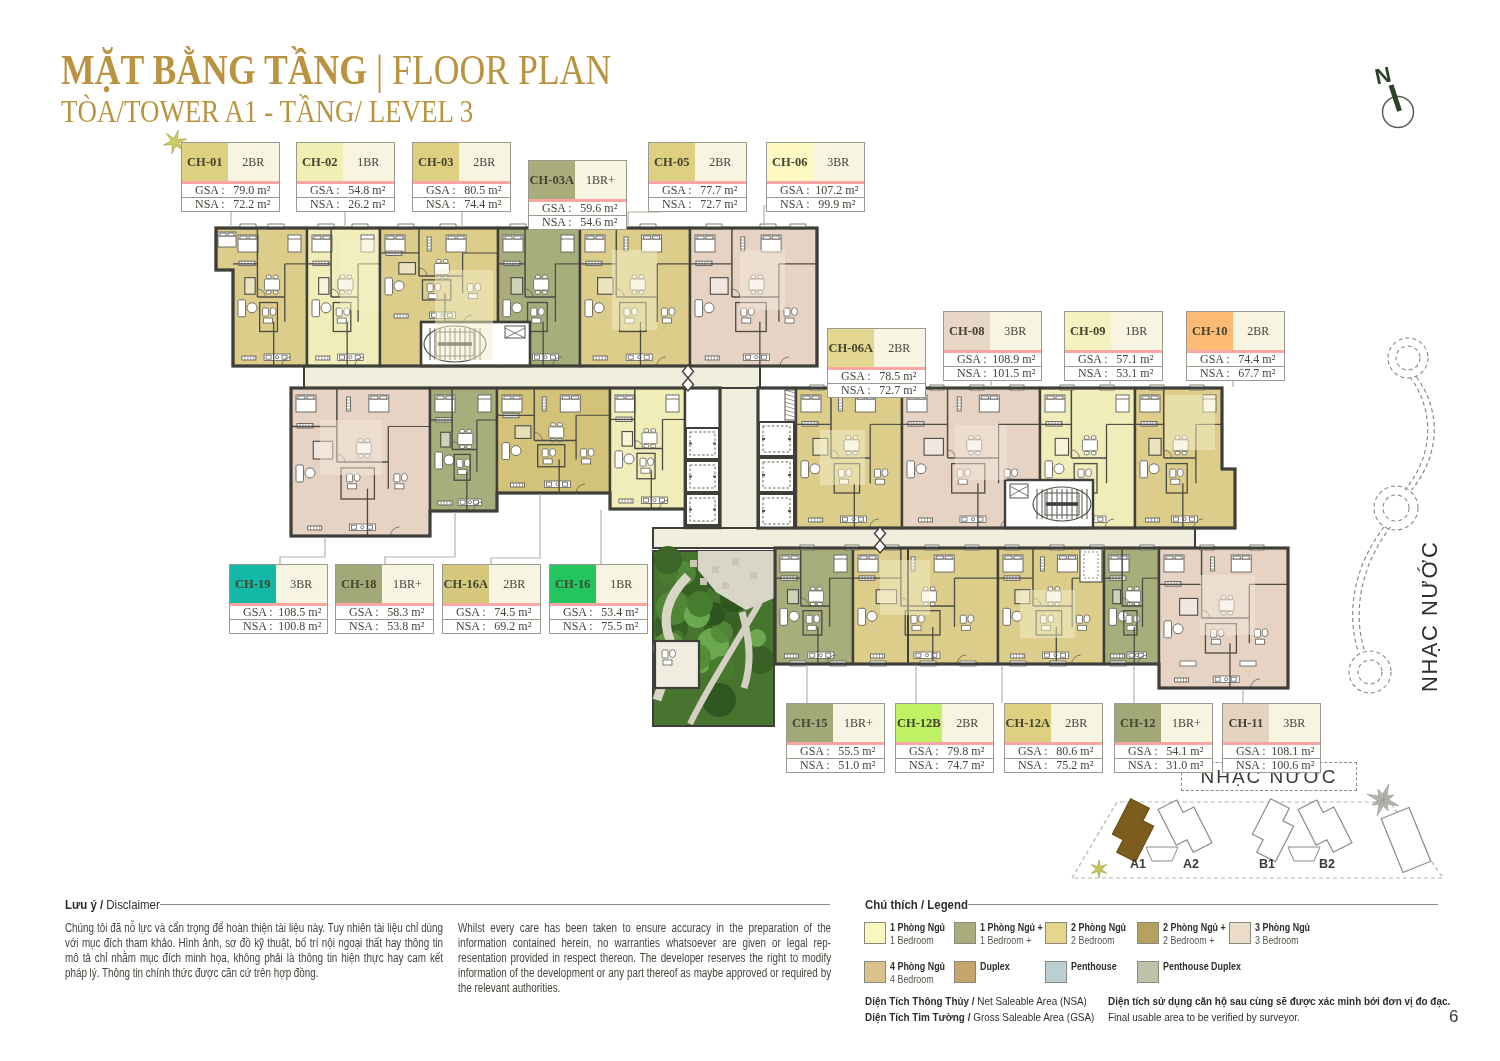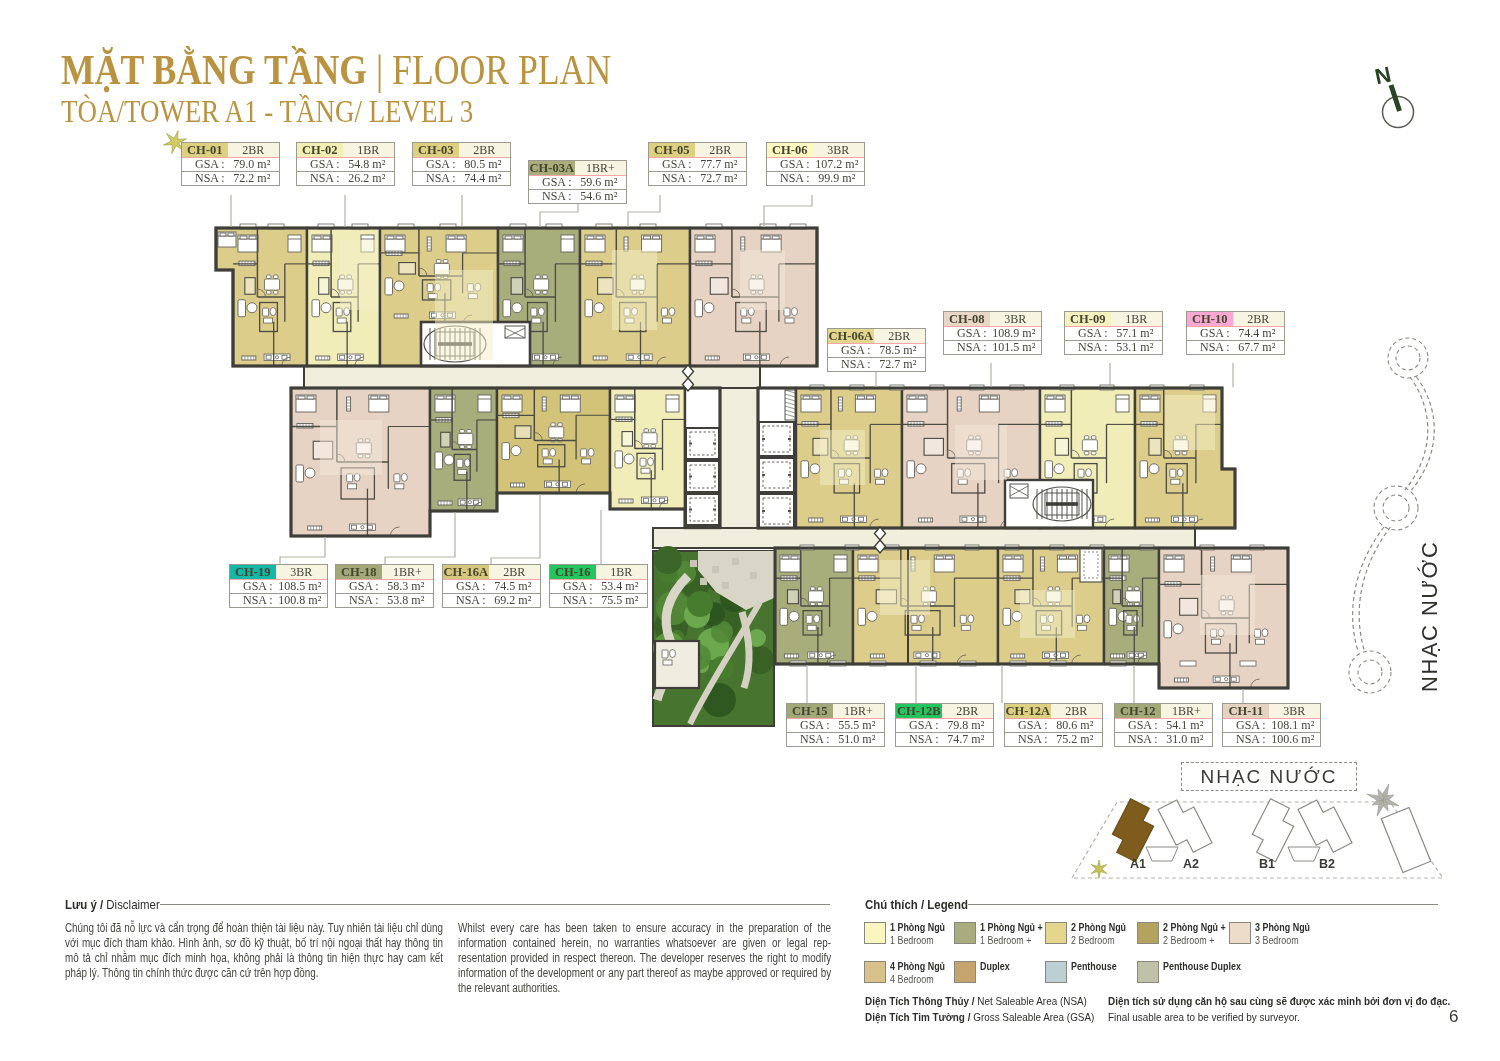--- a/index.html
+++ b/index.html
@@ -1,19 +1,19 @@
 <!DOCTYPE html>
 <html><head><meta charset="utf-8">
 <style>
 *{margin:0;padding:0;box-sizing:border-box}
 html,body{width:1500px;height:1061px;background:#fff;overflow:hidden;position:relative;
 font-family:"Liberation Sans",sans-serif}
 .card{position:absolute;width:99px;border:1px solid #9a9a8e;background:#fff;
 font-family:"Liberation Serif",serif;font-size:12px;color:#45453c;z-index:5}
-.ch{display:flex;height:15px;border-bottom:1px solid #fca5a5}
+.ch{display:flex;height:41px;border-bottom:3px solid #fca5a5}
 .cn{width:47%;display:flex;align-items:center;justify-content:center;font-weight:bold;font-size:12.5px;color:#454530}
 .ct{flex:1;background:#f8f4e2;display:flex;align-items:center;justify-content:center}
 .r{display:flex;height:13.5px;align-items:center;border-bottom:1px solid #9a9a8e}
 .r2{display:flex;height:13.5px;align-items:center}
 .l{width:44%;text-align:right}
 .v{flex:1;text-align:center}
 .sw{position:absolute;width:22px;height:22px;border:1px solid #88887e}
 .lgt{position:absolute;font-size:10.5px;line-height:13px;color:#2e2e28;white-space:nowrap;transform:scaleX(0.85);transform-origin:left top}
 .lgt b{color:#2e2e28}
 .lgt span{color:#55554d}
@@ -1737,21 +1737,21 @@
       <span class="v">57.1 m²</span>
     </div>
 <div class="r2">
       <span class="l">NSA :</span>
       <span class="v">53.1 m²</span>
     </div>
 </div>
 
 <div class="card" style="left:1186px;top:311px">
 <div class="ch">
-      <span class="cn" style="background:#f9a8d4">CH-10</span>
+      <span class="cn" style="background:#fdba74">CH-10</span>
       <span class="ct">2BR</span>
     </div>
 <div class="r">
       <span class="l">GSA :</span>
       <span class="v">74.4 m²</span>
     </div>
 <div class="r2">
       <span class="l">NSA :</span>
       <span class="v">67.7 m²</span>
     </div>
@@ -1827,21 +1827,21 @@
       <span class="v">55.5 m²</span>
     </div>
 <div class="r2">
       <span class="l">NSA :</span>
       <span class="v">51.0 m²</span>
     </div>
 </div>
 
 <div class="card" style="left:895px;top:703px">
 <div class="ch">
-      <span class="cn" style="background:#22c55e">CH-12B</span>
+      <span class="cn" style="background:#bef264">CH-12B</span>
       <span class="ct">2BR</span>
     </div>
 <div class="r">
       <span class="l">GSA :</span>
       <span class="v">79.8 m²</span>
     </div>
 <div class="r2">
       <span class="l">NSA :</span>
       <span class="v">74.7 m²</span>
     </div>

